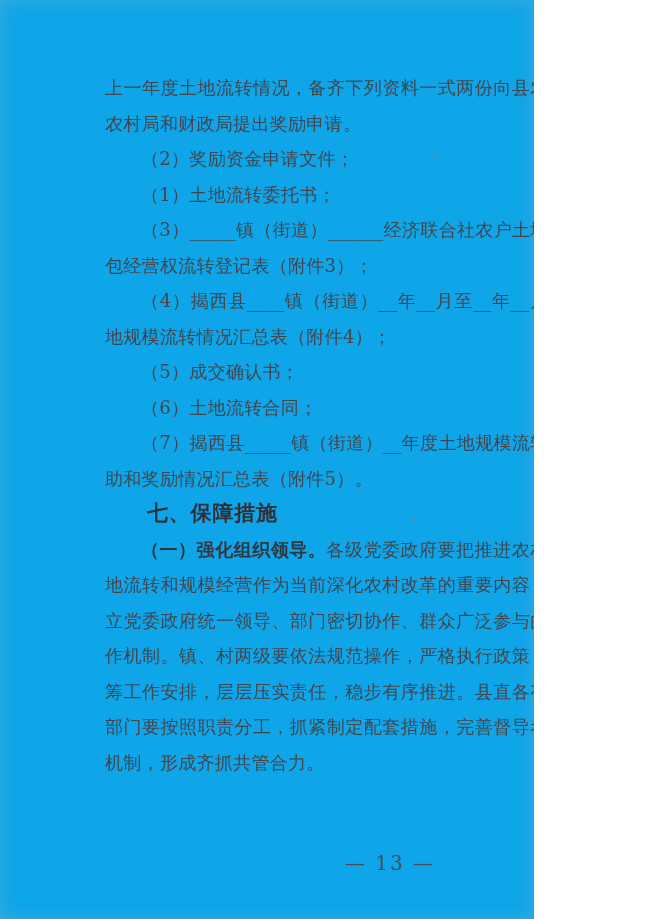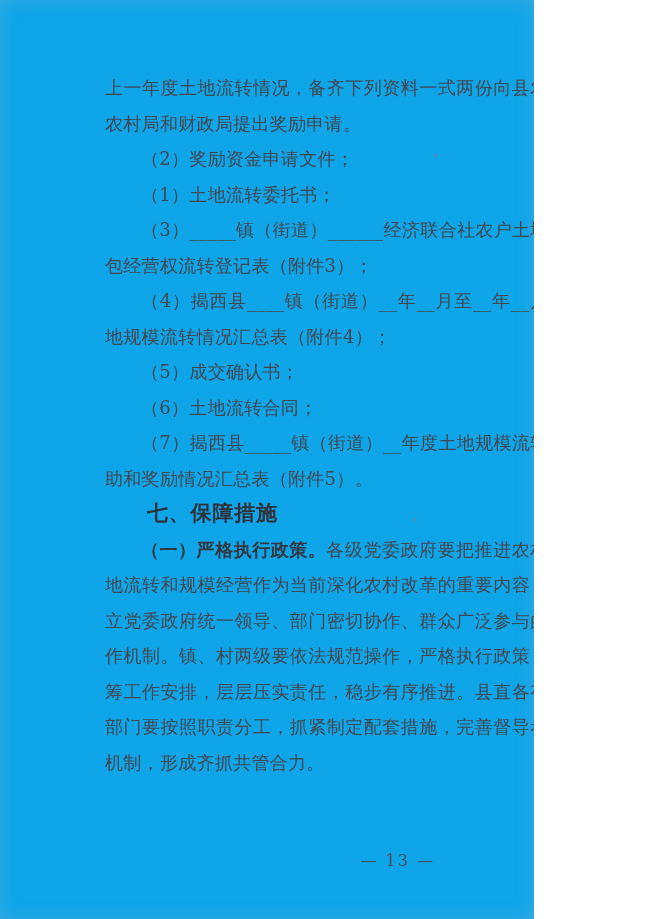--- a/index.html
+++ b/index.html
@@ -46,21 +46,21 @@
     letter-spacing: 0.8px;
   }
   .bold-lead {
     font-weight: bold;
     color: #34363d;
   }
   .page-number {
     position: absolute;
     top: 851px;
     right: 99px;
-    font-size: 16px;
+    font-size: 20px;
     color: #4a4c55;
     letter-spacing: 2px;
     font-family: "DejaVu Serif", "Liberation Serif", serif;
   }
   .corner-smudge {
     position: absolute;
     left: 622px;
     top: 4px;
     width: 9px;
     height: 10px;
@@ -108,20 +108,20 @@
     <p class="para indent">（2）奖励资金申请文件；</p>
     <p class="para indent">（1）土地流转委托书；</p>
     <p class="para indent">（3）_____镇（街道）______经济联合社农户土地承包经营权流转登记表（附件3）；</p>
     <p class="para indent">（4）揭西县____镇（街道）__年__月至__年__月土地规模流转情况汇总表（附件4）；</p>
     <p class="para indent">（5）成交确认书；</p>
     <p class="para indent">（6）土地流转合同；</p>
     <p class="para indent">（7）揭西县_____镇（街道）__年度土地规模流转补助和奖励情况汇总表（附件5）。</p>
 
     <h2 class="section-heading">七、保障措施</h2>
 
-    <p class="para indent"><span class="bold-lead">（一）严格执行政策。</span><span>各级党委政府要把推进农村土地流转和规模经营作为当前深化农村改革的重要内容，建立党委政府统一领导、部门密切协作、群众广泛参与的工作机制。镇、村两级要依法规范操作，严格执行政策，统筹工作安排，层层压实责任，稳步有序推进。县直各有关部门要按照职责分工，抓紧制定配套措施，完善督导考核机制，形成齐抓共管合力。</span></p>
+    <p class="para indent"><span class="bold-lead">（一）强化组织领导。</span><span>各级党委政府要把推进农村土地流转和规模经营作为当前深化农村改革的重要内容，建立党委政府统一领导、部门密切协作、群众广泛参与的工作机制。镇、村两级要依法规范操作，严格执行政策，统筹工作安排，层层压实责任，稳步有序推进。县直各有关部门要按照职责分工，抓紧制定配套措施，完善督导考核机制，形成齐抓共管合力。</span></p>
 
 
   </div>
 
   <div class="page-number">— 13 —</div>
 
 </div>
 
 </body></html>

